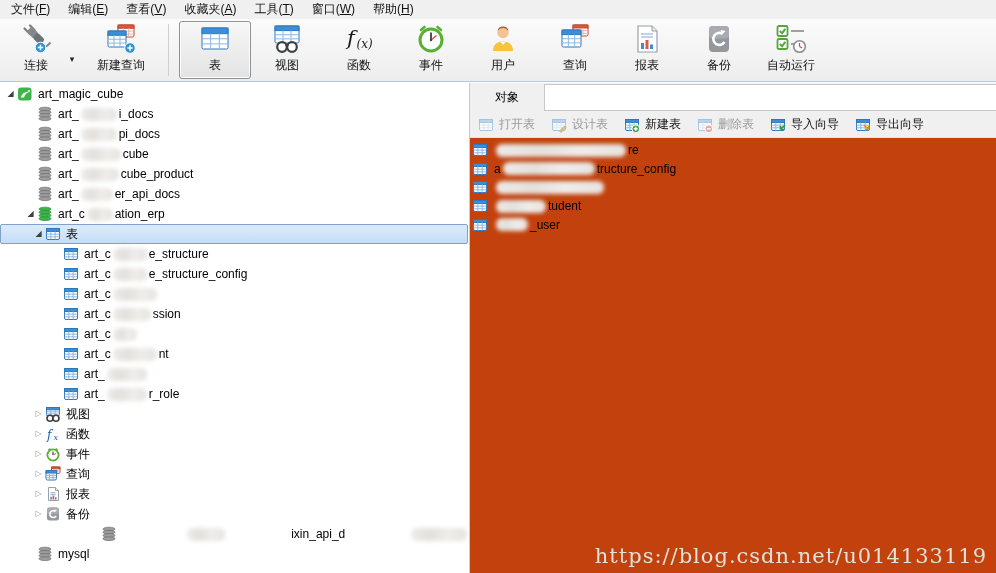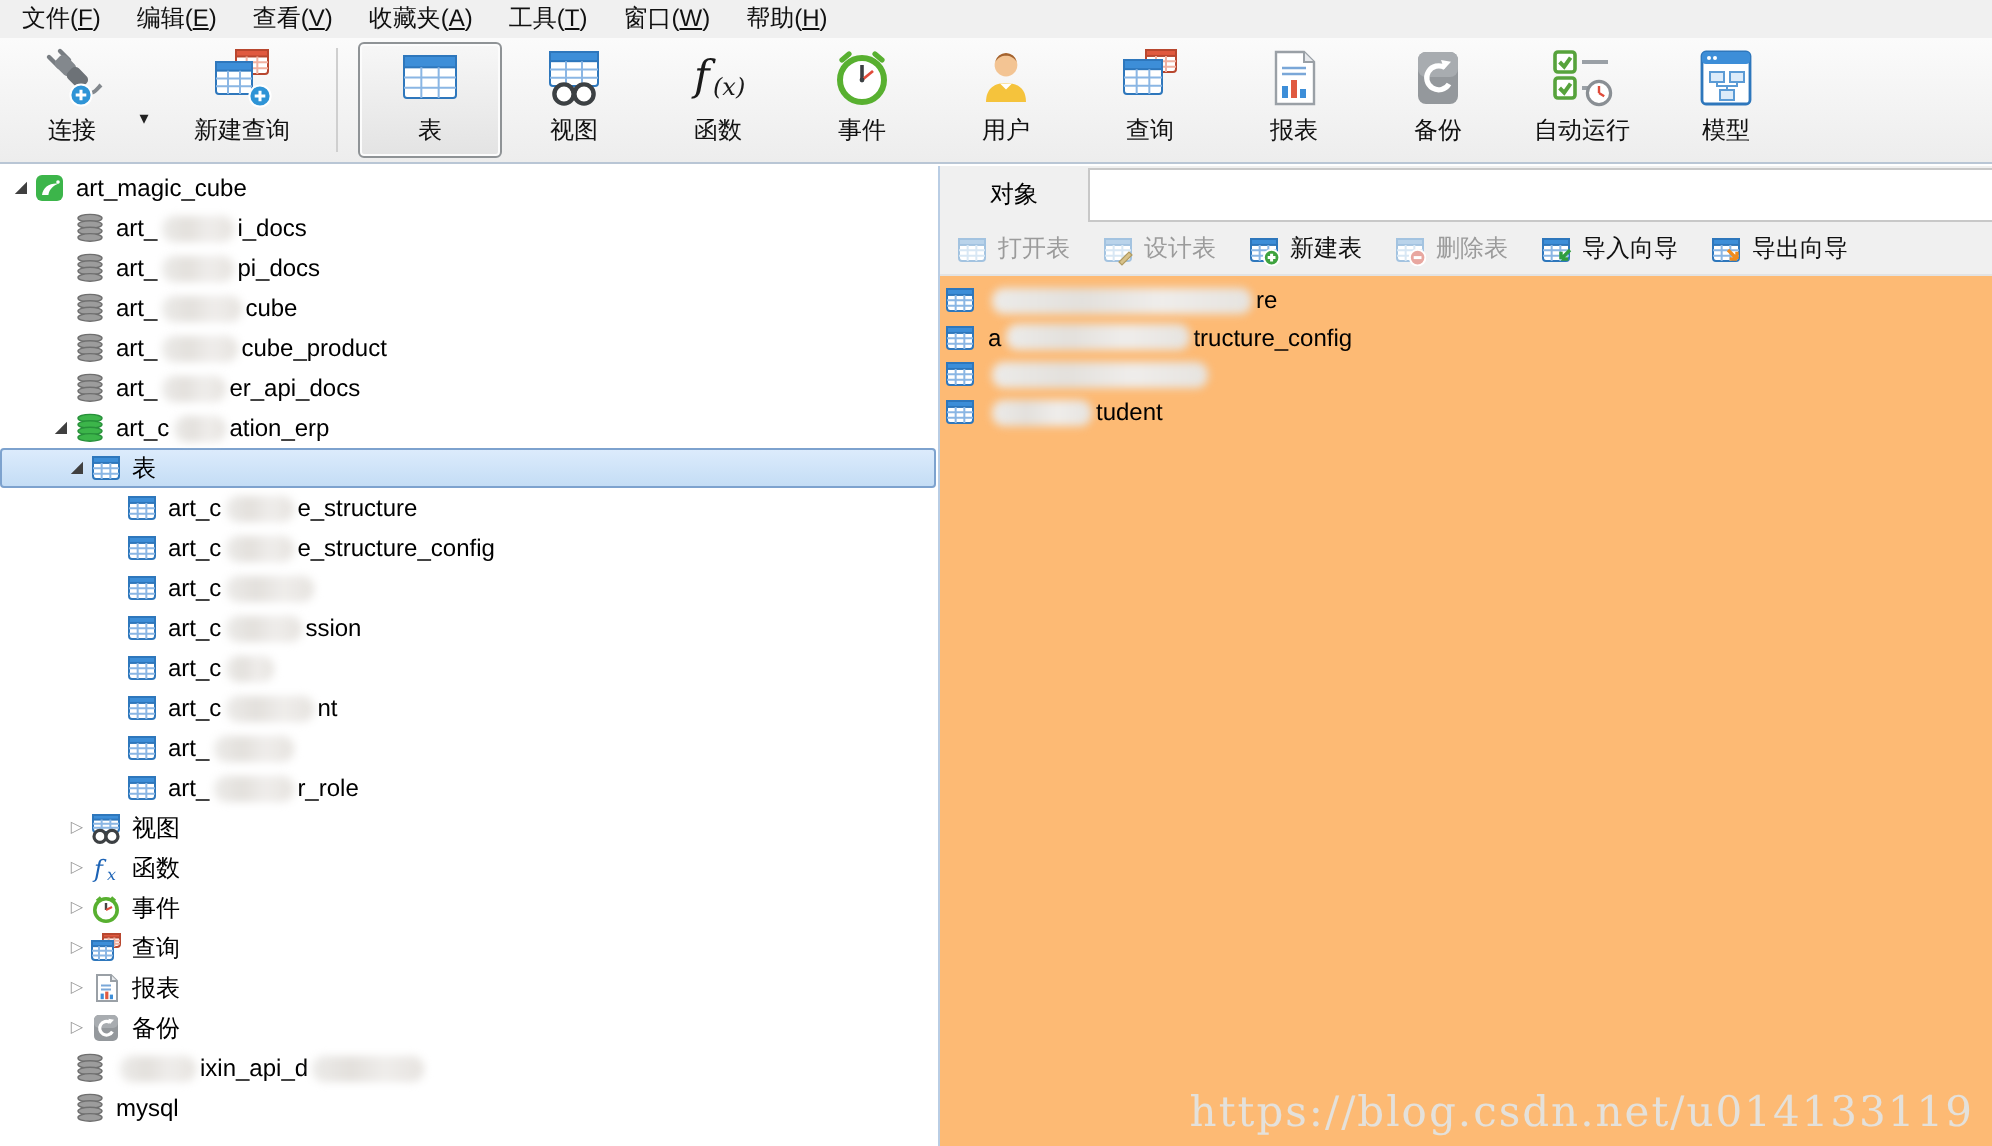--- a/index.html
+++ b/index.html
@@ -37,21 +37,21 @@
   .tabbar{height:29px;background:#f0f0f0;position:relative;flex:none;}
   .tab-active{position:absolute;left:0;top:0;width:74px;height:29px;display:flex;align-items:center;
               justify-content:center;font-size:12px;color:#000;}
   .tab-rest{position:absolute;left:74px;right:0;top:1px;height:27px;background:#fff;
             border:1px solid #c8c8c8;border-right:none;box-sizing:border-box;}
   .objbar{height:25px;background:#f0f0f0;flex:none;display:flex;align-items:center;gap:16px;
           padding-left:8px;font-size:12px;color:#111;border-bottom:1px solid #e3e3e3;}
   .obj-item{display:flex;align-items:center;gap:5px;}
   .obj-item.disabled{color:#9b9b9b;}
   .obj-item .oicon{width:16px;height:16px;display:inline-block;}
-  .objlist{flex:1;background:#fdba74;padding:3px 0 0 2px;overflow:hidden;}
+  .objlist{flex:1;background:#c2410c;padding:3px 0 0 2px;overflow:hidden;}
   .lrow{height:18.6px;display:flex;align-items:center;font-size:12px;color:#000;white-space:nowrap;}
   .lrow .ico{width:16px;height:16px;margin-right:6px;flex:none;}
   
   .watermark{position:absolute;right:9px;bottom:5px;z-index:5;font-family:"DejaVu Serif","Liberation Serif",serif;
              font-size:21px;letter-spacing:1px;color:#e4e1db;pointer-events:none;margin-top:24px;}
 </style>
 </head>
 <body>
 
 <div class="menubar" id="menubar">
@@ -196,35 +196,20 @@
           <path d="M16 8 h13" stroke="#9aa0a6" stroke-width="2"></path>
           <rect x="2.5" y="16" width="10" height="10" rx="1.5" fill="#fff" stroke="#57a33c" stroke-width="1.8"></rect>
           <path d="M4.8 21 l2.3 2.3 3.2-4.5" stroke="#57a33c" stroke-width="2" fill="none"></path>
           <path d="M16 21 h5" stroke="#9aa0a6" stroke-width="2"></path>
           <circle cx="24.5" cy="23.5" r="5.8" fill="#fff" stroke="#8a8f94" stroke-width="1.6"></circle>
           <path d="M24.5 23.5 V20 M24.5 23.5 l2.6 1.6" stroke="#e04b3a" stroke-width="1.2" fill="none"></path>
         </svg>
       </span>
       <span>自动运行</span>
     </div>
-    <div class="tb-btn">
-      <span class="ticon">
-        <svg class="" width="32" height="32" viewBox="0 0 32 32" xmlns="http://www.w3.org/2000/svg">
-          <rect x="4" y="3" width="24" height="26" rx="2" fill="#fff" stroke="#2e77bc" stroke-width="1.4"></rect>
-          <rect x="4" y="3" width="24" height="6" rx="2" fill="#3d8ed8"></rect>
-          <circle cx="7.5" cy="6" r="1" fill="#fff"></circle>
-          <circle cx="10.5" cy="6" r="1" fill="#fff"></circle>
-          <rect x="8" y="13" width="7" height="5" fill="#dcebf9" stroke="#5b9bd5"></rect>
-          <rect x="18" y="13" width="7" height="5" fill="#dcebf9" stroke="#5b9bd5"></rect>
-          <rect x="13" y="22" width="7" height="5" fill="#dcebf9" stroke="#5b9bd5"></rect>
-          <path d="M11.5 18 v2 h10 v-2 M16.5 20 v2" stroke="#5b9bd5" fill="none"></path>
-        </svg>
-      </span>
-      <span>模型</span>
-    </div>
   </div>
 
 <div class="main">
   <div class="left" id="tree">
       <div class="trow" style="padding-left: 4px;">
         <span class="arrow ">◢</span>
         <span class="ico"><svg class="" width="16" height="16" viewBox="0 0 16 16" xmlns="http://www.w3.org/2000/svg">
             <rect x="1" y="1.5" width="13.5" height="13" rx="3" fill="#3cb54a"></rect>
             <path d="M4 11.5 C4.5 7.5 8 5.2 12.6 5.8 C9.5 6.8 7.6 8.8 7.2 11.5 Z" fill="#fff"></path>
             <circle cx="12" cy="5" r="0.9" fill="#fff"></circle>
@@ -453,21 +438,21 @@
       <div class="trow" style="padding-left: 32px;">
         <span class="arrow col">▷</span>
         <span class="ico"><svg class="" width="16" height="16" viewBox="0 0 16 16" xmlns="http://www.w3.org/2000/svg">
             <rect x="2" y="1.5" width="12" height="13" rx="2.5" fill="#94989c"></rect>
             <rect x="2" y="1.5" width="12" height="6.5" rx="2.5" fill="#a8acb0"></rect>
             <path d="M11.2 9.8 a3.4 3.4 0 1 1 -1.2 -4.6" fill="none" stroke="#fff" stroke-width="1.6"></path>
             <path d="M9.2 3.4 l2.8 0.5 -2 2.1 z" fill="#fff"></path>
           </svg></span>
         <span>备份</span>
       </div>
-      <div class="trow" style="padding-left: 24px;">
+      <div class="trow" style="padding-left: 24px; justify-content: space-between;">
         <span class="arrow "></span>
         <span class="ico"><svg class="" width="16" height="16" viewBox="0 0 16 16" xmlns="http://www.w3.org/2000/svg">
             <ellipse cx="8" cy="3.1" rx="6" ry="1.9" fill="#9c9c9c" stroke="#6f6f6f" stroke-width="0.7"></ellipse>
             <ellipse cx="8" cy="6.3" rx="6" ry="1.9" fill="#9c9c9c" stroke="#6f6f6f" stroke-width="0.7"></ellipse>
             <ellipse cx="8" cy="9.5" rx="6" ry="1.9" fill="#9c9c9c" stroke="#6f6f6f" stroke-width="0.7"></ellipse>
             <ellipse cx="8" cy="12.7" rx="6" ry="1.9" fill="#9c9c9c" stroke="#6f6f6f" stroke-width="0.7"></ellipse>
           </svg></span>
         <span class="blur" style="width:38px"></span>
         <span>ixin_api_d</span>
         <span class="blur" style="width:56px"></span>
@@ -575,17 +560,26 @@
         </div>
         <div class="lrow">
           <span class="ico"><svg class="" width="16" height="16" viewBox="0 0 16 16" xmlns="http://www.w3.org/2000/svg">
               <rect x="1.5" y="2.5" width="13" height="11" rx="1.5" fill="#fff" stroke="#2e77bc"></rect>
               <rect x="1.5" y="2.5" width="13" height="2.97" fill="#3d8ed8" stroke="#2e77bc"></rect>
               <path d="M5.833333333333333 5.470000000000001 V13.5 M10.166666666666666 5.470000000000001 V13.5 M1.5 8.146666666666667 H14.5 M1.5 10.823333333333334 H14.5" stroke="#8ab6e4" fill="none" stroke-width="1"></path>
             </svg></span>
           <span class="blur" style="width:50px"></span>
           <span>tudent</span>
         </div>
+        <div class="lrow">
+          <span class="ico"><svg class="" width="16" height="16" viewBox="0 0 16 16" xmlns="http://www.w3.org/2000/svg">
+              <rect x="1.5" y="2.5" width="13" height="11" rx="1.5" fill="#fff" stroke="#2e77bc"></rect>
+              <rect x="1.5" y="2.5" width="13" height="2.97" fill="#3d8ed8" stroke="#2e77bc"></rect>
+              <path d="M5.833333333333333 5.470000000000001 V13.5 M10.166666666666666 5.470000000000001 V13.5 M1.5 8.146666666666667 H14.5 M1.5 10.823333333333334 H14.5" stroke="#8ab6e4" fill="none" stroke-width="1"></path>
+            </svg></span>
+          <span class="blur" style="width:32px"></span>
+          <span>_user</span>
+        </div>
       </div>
   </div>
 </div>
 
 <div class="watermark">https://blog.csdn.net/u014133119</div>
 
 </body></html>

